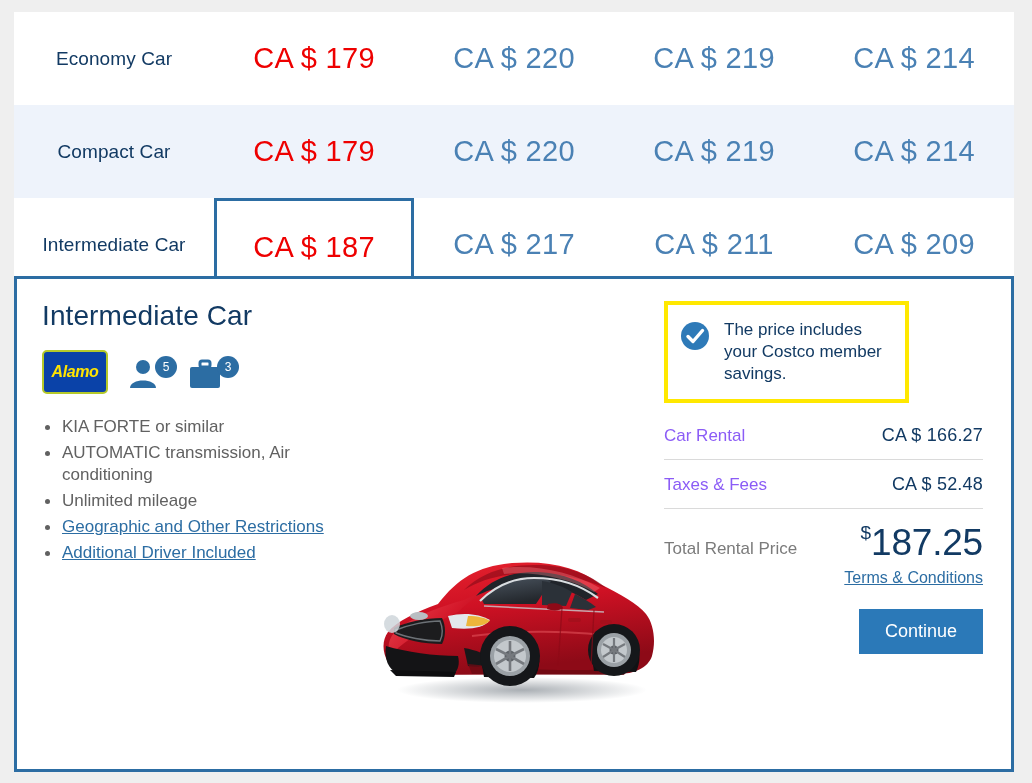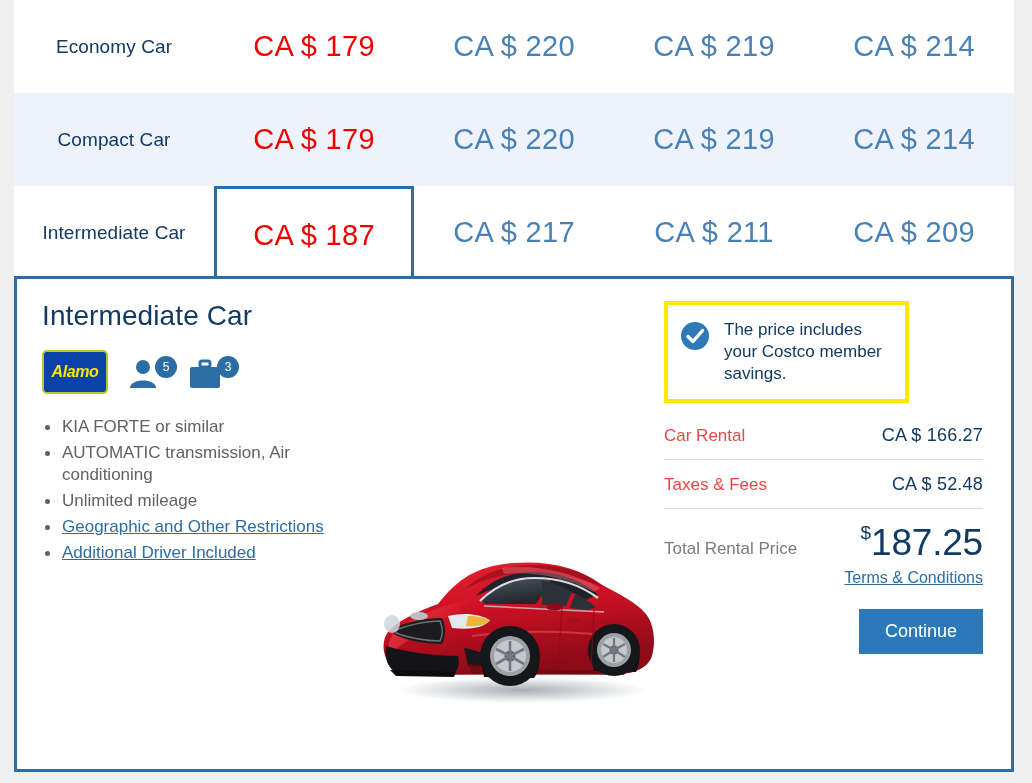--- a/index.html
+++ b/index.html
@@ -19,21 +19,21 @@
     position: relative;
     width: 1032px;
     height: 783px;
     background: #efefef;
   }
 
   
   .rate-table {
     position: absolute;
     left: 14px;
-    top: 0;
+    top: 12px;
     width: 1000px;
     background: #7dd3fc;
   }
   .rate-row {
     display: flex;
     align-items: center;
     height: 93px;
     background: #ffffff;
   }
   .rate-row.alt {
@@ -223,21 +223,21 @@
   .price-row {
     display: flex;
     justify-content: space-between;
     align-items: baseline;
     border-bottom: 1px solid #dadada;
     padding: 0 0 13px 0;
     margin-bottom: 14px;
   }
   .price-label {
     font-size: 17px;
-    color: #ef4444;
+    color: #8b5cf6;
   }
   .price-value {
     font-size: 18px;
     color: #123a63;
     letter-spacing: 0.2px;
   }
   .total-row {
     display: flex;
     justify-content: space-between;
     align-items: flex-start;

